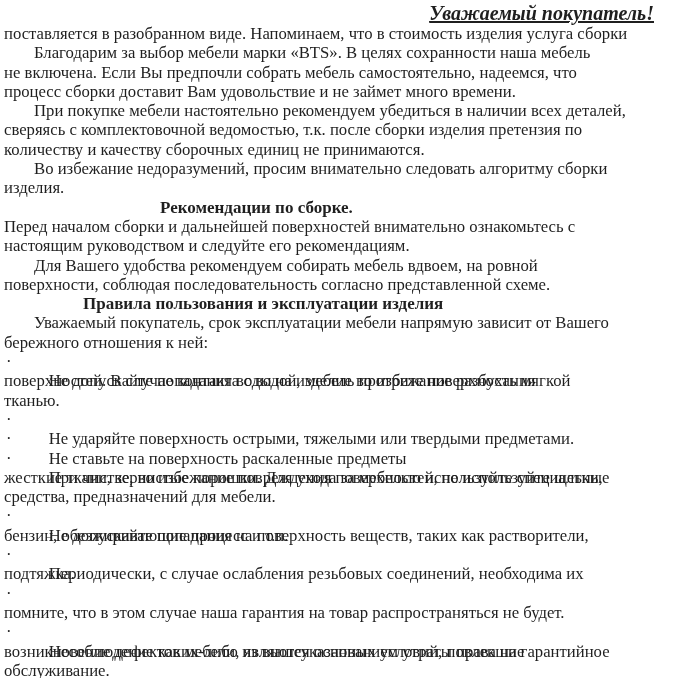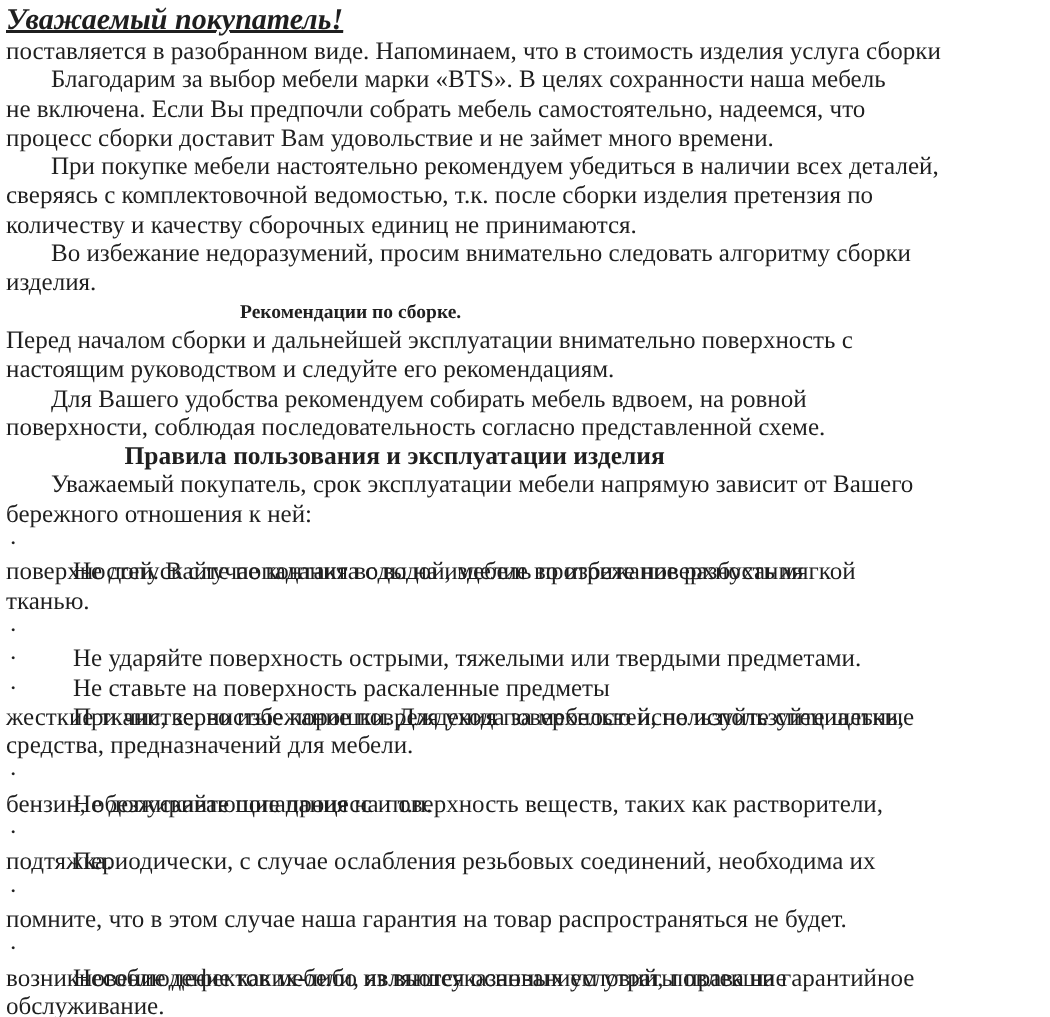--- a/index.html
+++ b/index.html
@@ -7,42 +7,42 @@
     width: 700px;
     height: 678px;
     box-sizing: border-box;
     background: #ffffff;
     color: #1f1f1f;
     padding: 2px 8px 0 4px;
     overflow: hidden;
     font-family: "Liberation Serif", "DejaVu Serif", serif;
   }
   .title-row {
-    text-align: left;
+    text-align: right;
     margin-right: 38px;
     height: 22px;
     line-height: 22px;
     text-decoration: underline;
   }
   .title {
     font-size: 20px;
     font-weight: bold;
     font-style: italic;
     text-decoration: underline;
   }
   .ln {
     height: 19.3px;
     line-height: 19.3px;
     font-size: 16.7px;
     white-space: pre;
   }
   .ind { padding-left: 30px; }
   .h1 {
     font-weight: bold;
-    font-size: 13px;
+    font-size: 17px;
     margin-left: 156px;
   }
   .h2 {
     font-weight: bold;
     font-size: 17px;
     margin-left: 79px;
   }
   .bullet { position: relative; padding-left: 28px; }
   .dot { position: absolute; left: 2px; top: 0; }
 </style>
@@ -62,21 +62,21 @@
 
   <div class="ln ind">При покупке мебели настоятельно рекомендуем убедиться в наличии всех деталей,</div>
   <div class="ln">сверяясь с комплектовочной ведомостью, т.к. после сборки изделия претензия по</div>
   <div class="ln">количеству и качеству сборочных единиц не принимаются.</div>
 
   <div class="ln ind">Во избежание недоразумений, просим внимательно следовать алгоритму сборки</div>
   <div class="ln">изделия.</div>
 
   <div class="ln h1">Рекомендации по сборке.</div>
 
-  <div class="ln">Перед началом сборки и дальнейшей эксплуатации внимательно поверхность с</div>
+  <div class="ln">Перед началом сборки и дальнейшей поверхностей внимательно ознакомьтесь с</div>
   <div class="ln">настоящим руководством и следуйте его рекомендациям.</div>
 
   <div class="ln ind">Для Вашего удобства рекомендуем собирать мебель вдвоем, на ровной</div>
   <div class="ln">поверхности, соблюдая последовательность согласно представленной схеме.</div>
 
   <div class="ln h2">Правила пользования и эксплуатации изделия</div>
 
   <div class="ln ind">Уважаемый покупатель, срок эксплуатации мебели напрямую зависит от Вашего</div>
   <div class="ln">бережного отношения к ней:</div>
 

